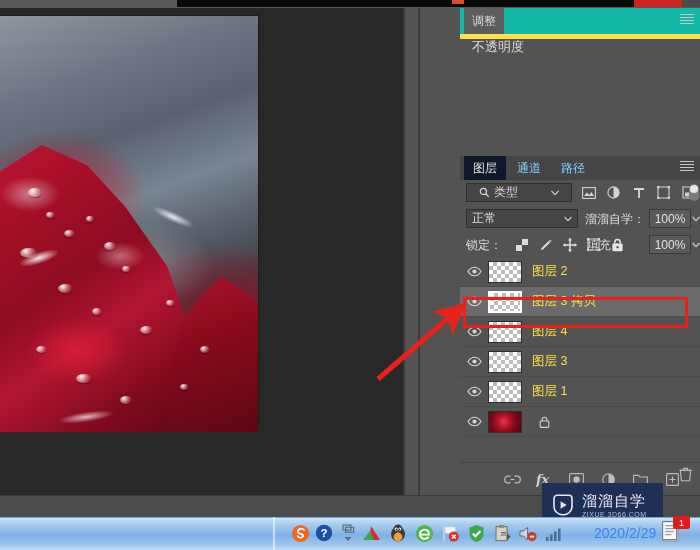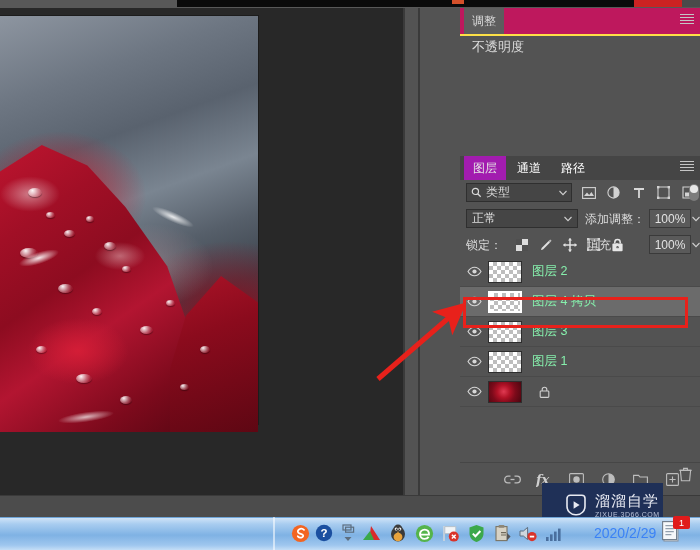--- a/index.html
+++ b/index.html
@@ -54,41 +54,41 @@
   #rail1{left:403px;top:8px;width:2px;height:487px;background:#3a3a3a;}
   #rail2{left:405px;top:8px;width:13px;height:487px;background:#535353;}
   #rail3{left:418px;top:8px;width:2px;height:487px;background:#3a3a3a;}
   #rail4{left:420px;top:8px;width:40px;height:487px;background:#535353;}
 
   
   #statusbar{left:0;top:495px;width:700px;height:22px;background:#4c4c4c;border-top:1px solid #3a3a3a;}
 
   
   #adj-panel{left:460px;top:8px;width:240px;height:148px;background:#535353;}
-  #adj-tabbar{left:0;top:0;width:240px;height:26px;background:#be185d;border-bottom:2px solid #fde047;}
+  #adj-tabbar{left:0;top:0;width:240px;height:26px;background:#14b8a6;border-bottom:5px solid #fde047;}
   #adj-tab{left:4px;top:0;width:40px;height:26px;background:#5d5d5d;
     display:flex;align-items:center;justify-content:center;}
   #adj-tab span{color:#d8d8d8;font-size:12px;}
   #adj-menu{right:6px;top:6px;width:14px;height:12px;}
   #adj-menu i{display:block;height:1px;background:#c5c5c5;margin-bottom:2px;}
   #adj-title{left:12px;top:30px;color:#dcdcdc;font-size:13px;}
 
   
   #lay-panel{left:460px;top:156px;width:240px;height:339px;background:#535353;}
   #lay-tabbar{left:0;top:0;width:240px;height:24px;background:#454545;border-bottom:1px solid #383838;}
   .lay-tab{position:absolute;top:0;height:24px;display:flex;align-items:center;justify-content:center;
-    font-size:12px;color:#ffffff;padding:0 9px;cursor:pointer;}
-  .lay-tab.active{background:#a21caf;color:#e3e3e3;}
+    font-size:12px;color:#7dd3fc;padding:0 9px;cursor:pointer;}
+  .lay-tab.active{background:#0f172a;color:#e3e3e3;}
   #lay-menu{right:6px;top:5px;width:14px;height:12px;}
   #lay-menu i{display:block;height:1px;background:#c5c5c5;margin-bottom:2px;}
 
   
   #filter-row{left:0;top:24px;width:240px;height:26px;background:#535353;border-bottom:1px solid #464646;}
   #filter-select{left:6px;top:3px;width:106px;height:19px;background:#454545;border:1px solid #2f2f2f;
-    display:flex;align-items:center;gap:4px;padding:0 4px;box-sizing:border-box;cursor:pointer;}
+    display:flex;align-items:center;gap:4px;padding:0 12px;box-sizing:border-box;cursor:pointer;}
   #filter-select .ftext{color:#d9d9d9;font-size:12px;flex:1;}
   .ficon{width:21px;height:19px;display:flex;align-items:center;justify-content:center;cursor:pointer;}
 
   
   #blend-row{left:0;top:50px;width:240px;height:25px;background:#535353;border-bottom:7px solid #c4b5fd;}
   #blend-select{left:6px;top:3px;width:112px;height:19px;background:#454545;border:1px solid #2f2f2f;
     display:flex;align-items:center;padding:0 5px;box-sizing:border-box;cursor:pointer;}
   #blend-select .btext{color:#dcdcdc;font-size:12px;flex:1;}
   #opacity-label{left:125px;top:5px;color:#dcdcdc;font-size:12px;}
   #opacity-box{left:189px;top:3px;width:42px;height:19px;background:#5a5a5a;border:1px solid #3a3a3a;
@@ -114,37 +114,37 @@
   .thumb{width:34px;height:22px;margin-right:10px;box-sizing:border-box;border:1px solid #2e2e2e;
     background-image:
       linear-gradient(45deg,#bdbdbd 25%,transparent 25%,transparent 75%,#bdbdbd 75%),
       linear-gradient(45deg,#bdbdbd 25%,#ffffff 25%,#ffffff 75%,#bdbdbd 75%);
     background-size:8px 8px;background-position:0 0,4px 4px;}
   .layer-row.selected .thumb{border:2px solid #ffffff;}
   .thumb.photo{
     background-image:
       radial-gradient(circle at 46% 48%, #e03a52 0%, #b01226 32%, #7d0a1a 58%, #4b0710 100%);
     background-size:auto;}
-  .lname{color:#86efac;font-size:12.5px;flex:1;}
+  .lname{color:#fde047;font-size:12.5px;flex:1;}
   .lock-ind{width:24px;display:flex;align-items:center;justify-content:center;}
 
   
   #sel-hl{left:463px;top:297px;width:225px;height:31px;border:3px solid #e8211b;box-sizing:border-box;
     pointer-events:none;}
 
   
   #lay-bottom{left:0;top:306px;width:240px;height:33px;background:#535353;border-top:1px solid #464646;}
   .btmicon{width:24px;height:24px;display:flex;align-items:center;justify-content:center;cursor:pointer;font-weight:bold;}
 
   
   #arrow-svg{left:0;top:0;width:700px;height:550px;pointer-events:none;}
 
   
   #watermark{left:542px;top:483px;width:121px;height:44px;background:#1f3057;
-    display:flex;align-items:center;gap:6px;padding-left:21px;box-sizing:border-box;}
+    display:flex;align-items:center;gap:6px;padding-left:8px;box-sizing:border-box;}
   #wm-text{display:flex;flex-direction:column;line-height:1;}
   #wm-main{color:#e8eaf2;font-size:15px;letter-spacing:1px;}
   #wm-sub{color:#b9c1d6;font-size:7px;letter-spacing:.5px;margin-top:3px;}
 
   
   #taskbar{left:0;top:517px;width:700px;height:33px;
     background:linear-gradient(180deg,#cfe3f7 0%,#a9cdf0 18%,#7fb2e4 52%,#9ec6ee 82%,#cbe2f8 100%);
     border-top:1px solid #6fa5d8;}
   #tb-divider{left:273px;top:517px;width:2px;height:33px;background:rgba(255,255,255,.55);}
   .tray{position:absolute;top:521px;width:24px;height:24px;display:flex;align-items:center;justify-content:center;cursor:pointer;}
@@ -283,21 +283,21 @@
     </div>
   </div>
 
   <div class="abs" id="blend-row">
     <div class="abs" id="blend-select">
       <span class="btext">正常</span>
       <svg width="8" height="6" viewBox="0 0 8 6">
           <path d="M0.5 1L4 4.6 7.5 1" fill="none" stroke="#cfcfcf" stroke-width="1.1"></path>
         </svg>
     </div>
-    <div class="abs" id="opacity-label">添加调整：</div>
+    <div class="abs" id="opacity-label">溜溜自学：</div>
     <div class="abs" id="opacity-box">
       <span>100%</span>
     </div>
     <div class="abs" id="opacity-arrow">
       <svg width="8" height="6" viewBox="0 0 8 6">
           <path d="M0.5 1L4 4.6 7.5 1" fill="none" stroke="#cfcfcf" stroke-width="1.1"></path>
         </svg>
     </div>
   </div>
 
@@ -375,24 +375,35 @@
     </div>
 
     <div class="layer-row selected">
       <div class="eye">
         <svg width="15" height="11" viewBox="0 0 15 11">
             <path d="M1 5.5S3.6 1.2 7.5 1.2 14 5.5 14 5.5 11.4 9.8 7.5 9.8 1 5.5 1 5.5z" fill="none" stroke="#d6d6d6" stroke-width="1.1"></path>
             <circle cx="7.5" cy="5.5" r="2.1" fill="#d6d6d6"></circle>
           </svg>
       </div>
       <div class="thumb"></div>
-      <div class="lname">图层 4 拷贝</div>
+      <div class="lname">图层 3 拷贝</div>
       <div class="lock-ind"></div>
     </div>
 
+    <div class="layer-row">
+      <div class="eye">
+        <svg width="15" height="11" viewBox="0 0 15 11">
+            <path d="M1 5.5S3.6 1.2 7.5 1.2 14 5.5 14 5.5 11.4 9.8 7.5 9.8 1 5.5 1 5.5z" fill="none" stroke="#d6d6d6" stroke-width="1.1"></path>
+            <circle cx="7.5" cy="5.5" r="2.1" fill="#d6d6d6"></circle>
+          </svg>
+      </div>
+      <div class="thumb"></div>
+      <div class="lname">图层 4</div>
+      <div class="lock-ind"></div>
+    </div>
 
     <div class="layer-row">
       <div class="eye">
         <svg width="15" height="11" viewBox="0 0 15 11">
             <path d="M1 5.5S3.6 1.2 7.5 1.2 14 5.5 14 5.5 11.4 9.8 7.5 9.8 1 5.5 1 5.5z" fill="none" stroke="#d6d6d6" stroke-width="1.1"></path>
             <circle cx="7.5" cy="5.5" r="2.1" fill="#d6d6d6"></circle>
           </svg>
       </div>
       <div class="thumb"></div>
       <div class="lname">图层 3</div>

